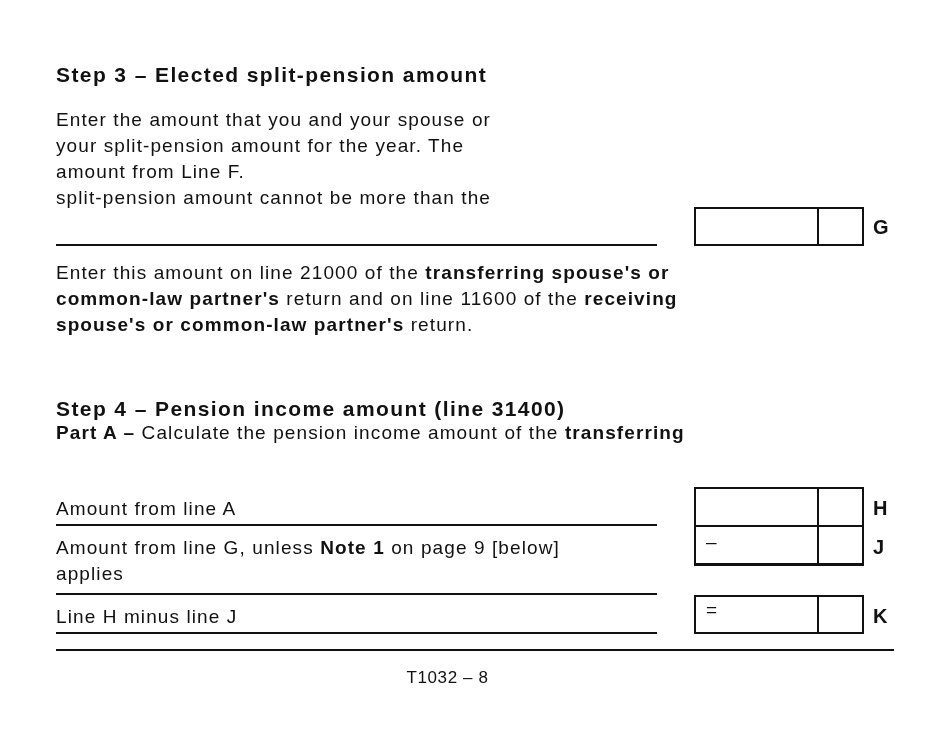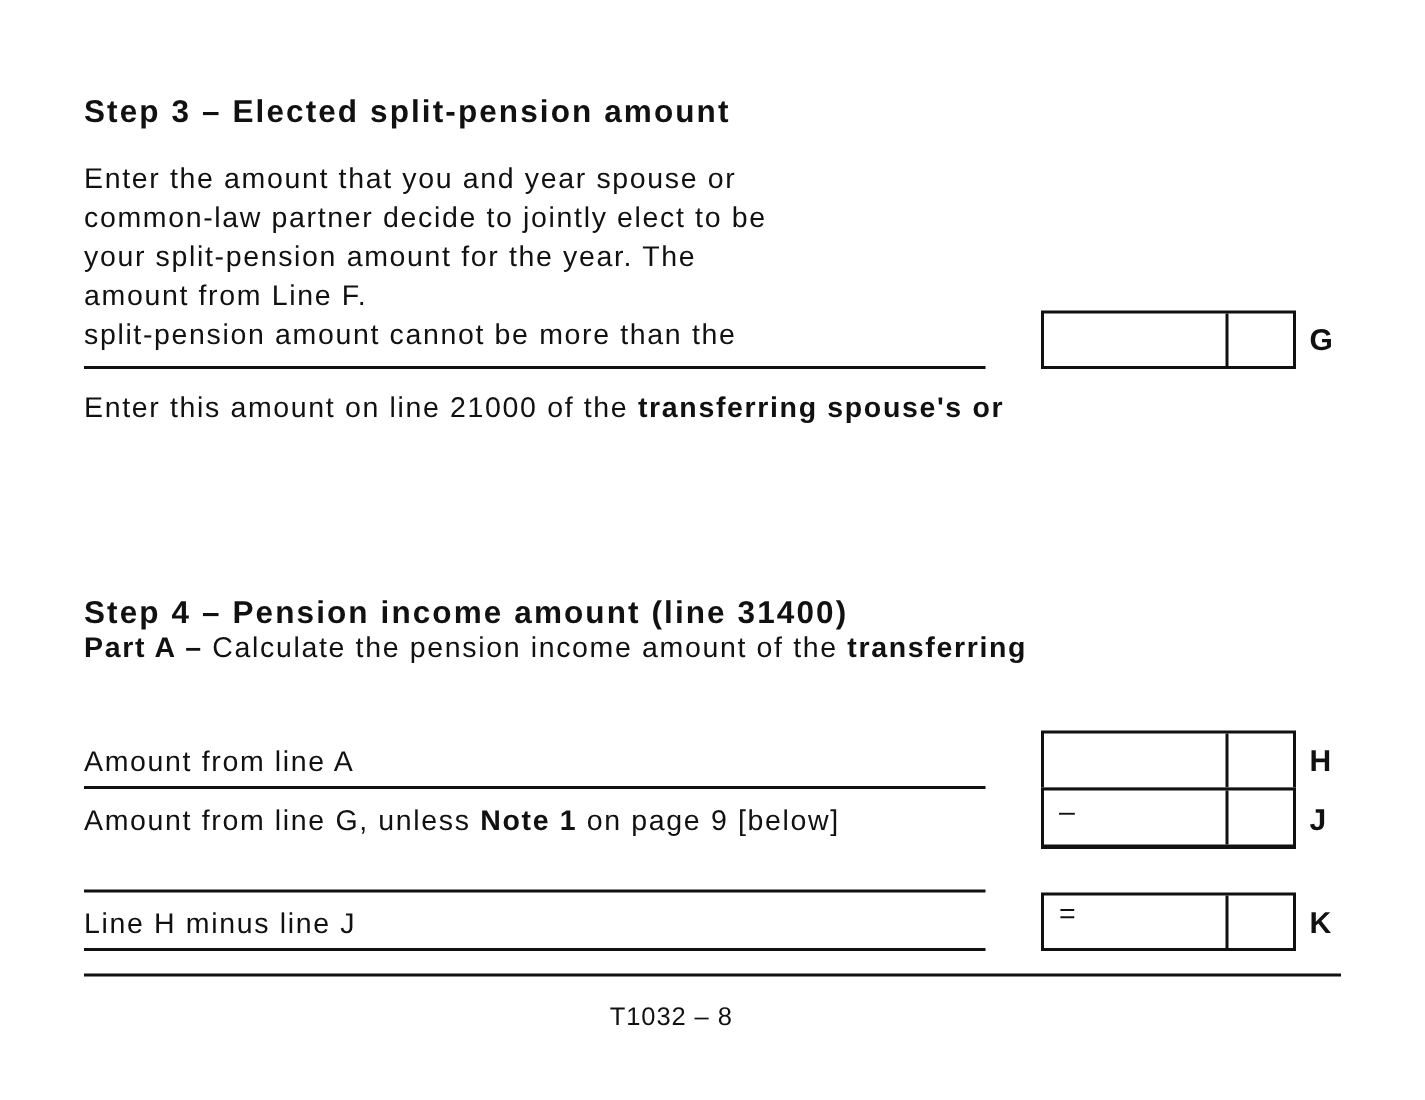--- a/index.html
+++ b/index.html
@@ -14,52 +14,54 @@
   .box .cents { position:absolute; top:0; bottom:0; right:0; width:43px; border-left:2px solid #111; }
   .box .sym { position:absolute; left:10px; top:4px; font-size:19px; }
   .lbl { position:absolute; font-weight:bold; font-size:20px; }
 </style>
 </head>
 <body>
 
 <div class="abs h" style="left:56px;top:63px;">Step 3 – Elected split-pension amount</div>
 
 <div class="abs p" style="left:56px;top:107px;">
-  <div>Enter the amount that you and year spouse or</div>
-  <div>common-law partner decide to jointly elect to be</div>
+  <div>Enter the amount that you and your spouse or</div>
   <div>your split-pension amount for the year. The</div>
   <div>amount from Line F.</div>
   <div>split-pension amount cannot be more than the</div>
 </div>
 <div class="rule" style="left:56px;top:244px;width:601px;"></div>
 
 <div class="box" style="left:694px;top:207px;width:170px;height:39px;">
   <div class="cents"></div>
 </div>
 <div class="lbl" style="left:873px;top:216px;">G</div>
 
 <div class="abs p" style="left:56px;top:260px;">
   <div><span>Enter this amount on line 21000 of the </span><b>transferring spouse's or</b></div>
+  <div><b>common-law partner's</b><span> return and on line 11600 of the </span><b>receiving</b></div>
+  <div><b>spouse's or common-law partner's</b><span> return.</span></div>
 </div>
 
 <div class="abs h" style="left:56px;top:377px;margin-top:20px;">Step 4 – Pension income amount (line 31400)</div>
 
 <div class="abs p" style="left:56px;top:420px;">
   <div><b>Part A –</b><span> Calculate the pension income amount of the </span><b>transferring</b></div>
 </div>
 
 <div class="abs p" style="left:56px;top:496px;">Amount from line A</div>
 <div class="rule" style="left:56px;top:524px;width:601px;"></div>
 <div class="box" style="left:694px;top:487px;width:170px;height:40px;">
   <div class="cents"></div>
 </div>
 <div class="lbl" style="left:873px;top:497px;">H</div>
 
 <div class="abs p" style="left:56px;top:535px;">
   <div><span>Amount from line G, unless </span><b>Note 1</b><span> on page 9 [below]</span></div>
+  <div>applies</div>
 </div>
 <div class="rule" style="left:56px;top:593px;width:601px;"></div>
 <div class="box" style="left:694px;top:525px;width:170px;height:41px;border-bottom-width:3px;">
   <span class="sym">–</span>
   <div class="cents"></div>
 </div>
 <div class="lbl" style="left:873px;top:536px;">J</div>
 
 <div class="abs p" style="left:56px;top:604px;">Line H minus line J</div>
 <div class="rule" style="left:56px;top:632px;width:601px;"></div>

